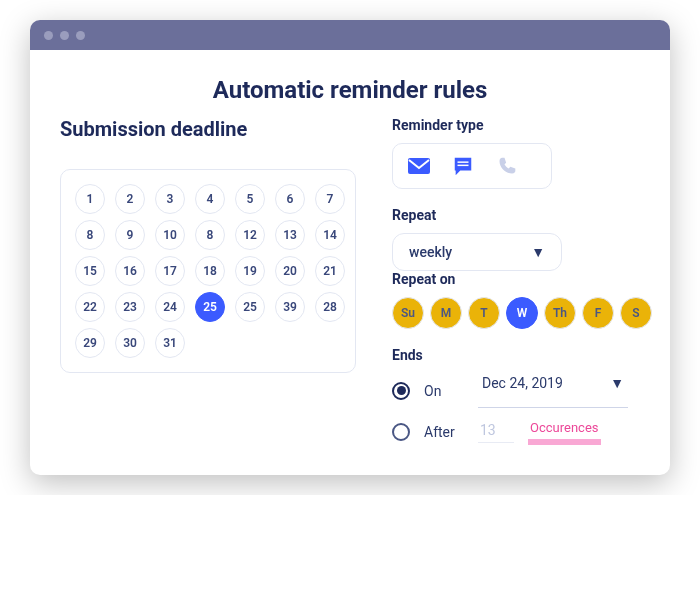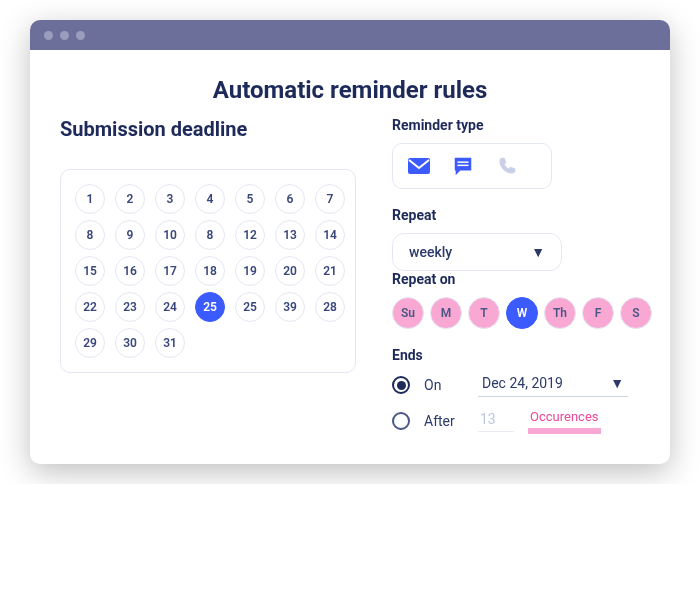--- a/index.html
+++ b/index.html
@@ -146,21 +146,21 @@
     width: 32px; height: 32px;
     border: 1px solid #e3e7f2;
     border-radius: 50%;
     display: flex;
     align-items: center;
     justify-content: center;
     font-size: 12px;
     font-weight: 600;
     color: #4a5784;
     cursor: pointer;
-    background: #f9a8d4;
+    background: #eab308;
   }
   .day-chip.selected {
     background: #3b5bff;
     color: #fff;
     border-color: #3b5bff;
   }
   .ends-rows { display: flex; flex-direction: column; gap: 10px; }
   .ends-row {
     display: flex;
     align-items: center;
@@ -183,21 +183,21 @@
     border-radius: 50%;
   }
   .radio.unchecked { border-color: #4a5784; }
   .ends-label {
     font-size: 14px;
     color: #2b3a6b;
     width: 40px;
   }
   .date-select {
     border-bottom: 1px solid #cfd5e8;
-    padding: 2px 4px 5px;
+    padding: 2px 4px 16px;
     display: flex;
     align-items: flex-end;
     justify-content: space-between;
     width: 150px;
     cursor: pointer;
   }
   .date-select span { font-size: 14px; color: #2b3a6b; }
   .after-input {
     border-bottom: 1px solid #e8ebf4;
     width: 36px;

